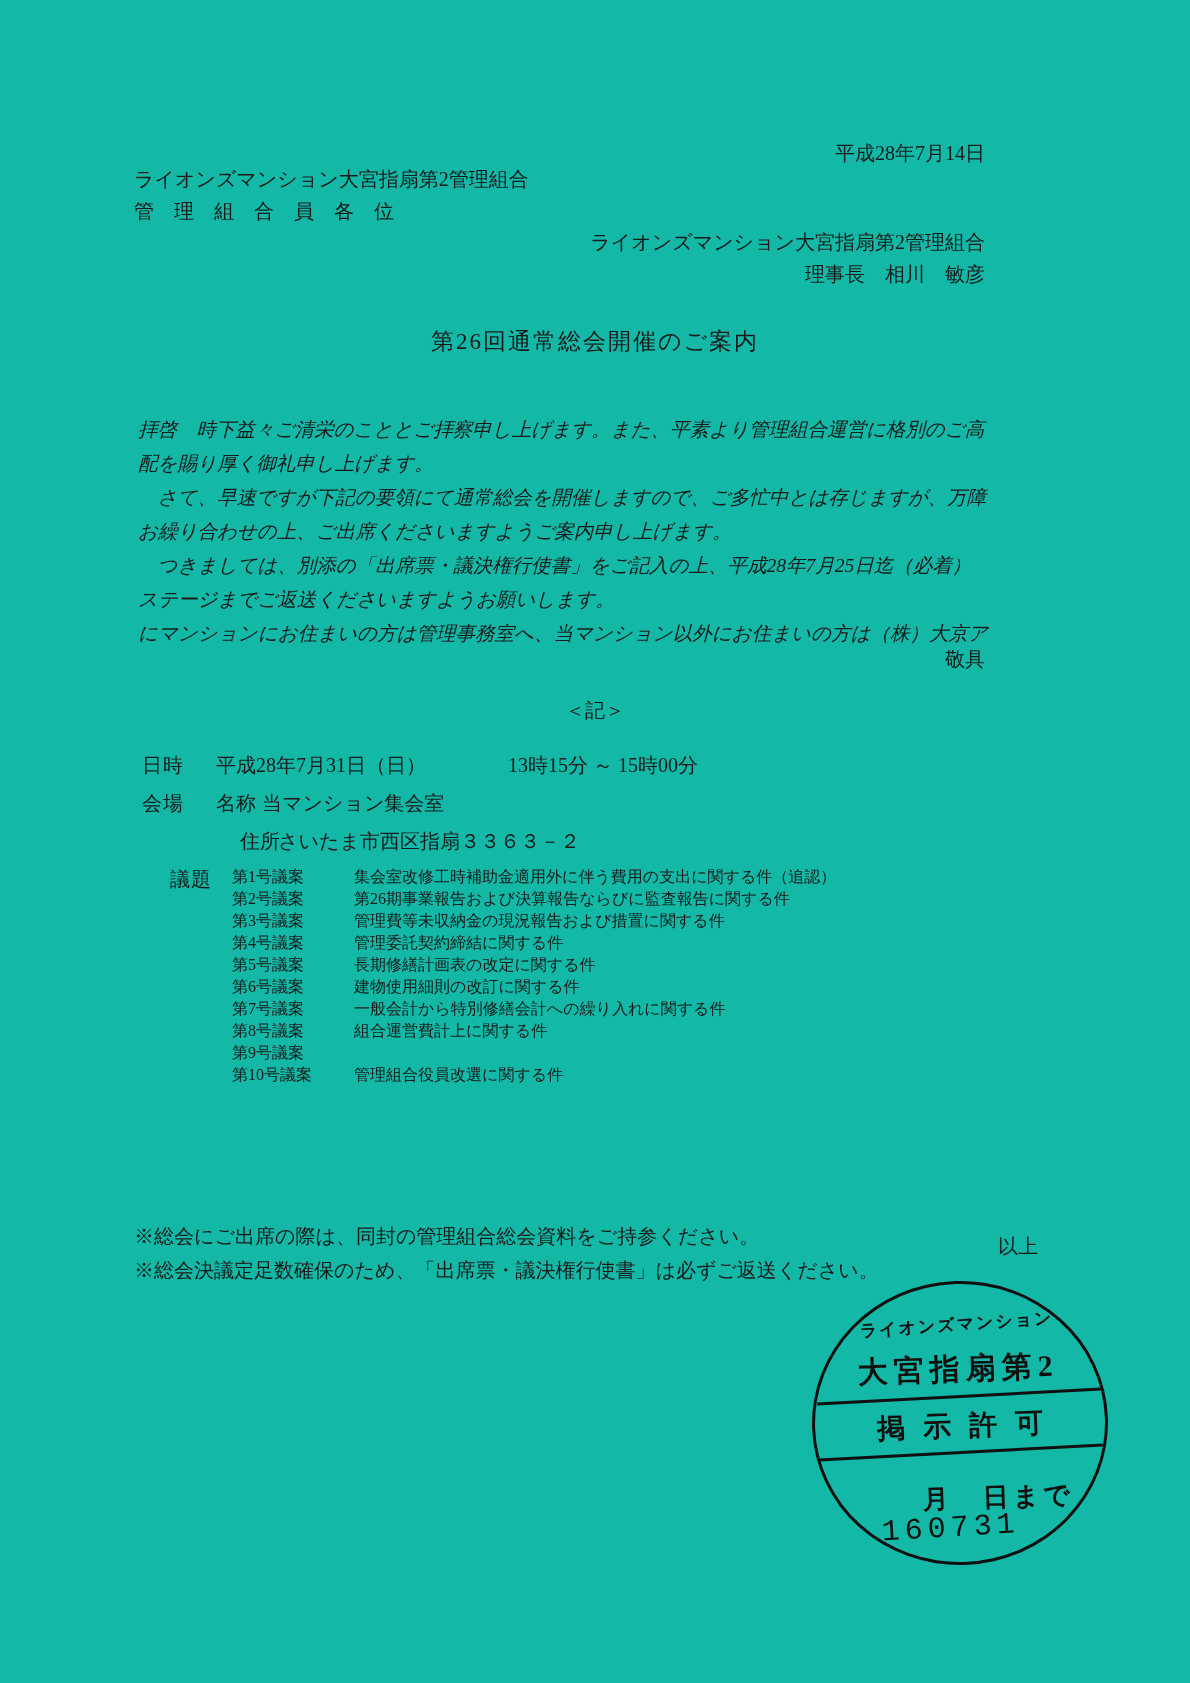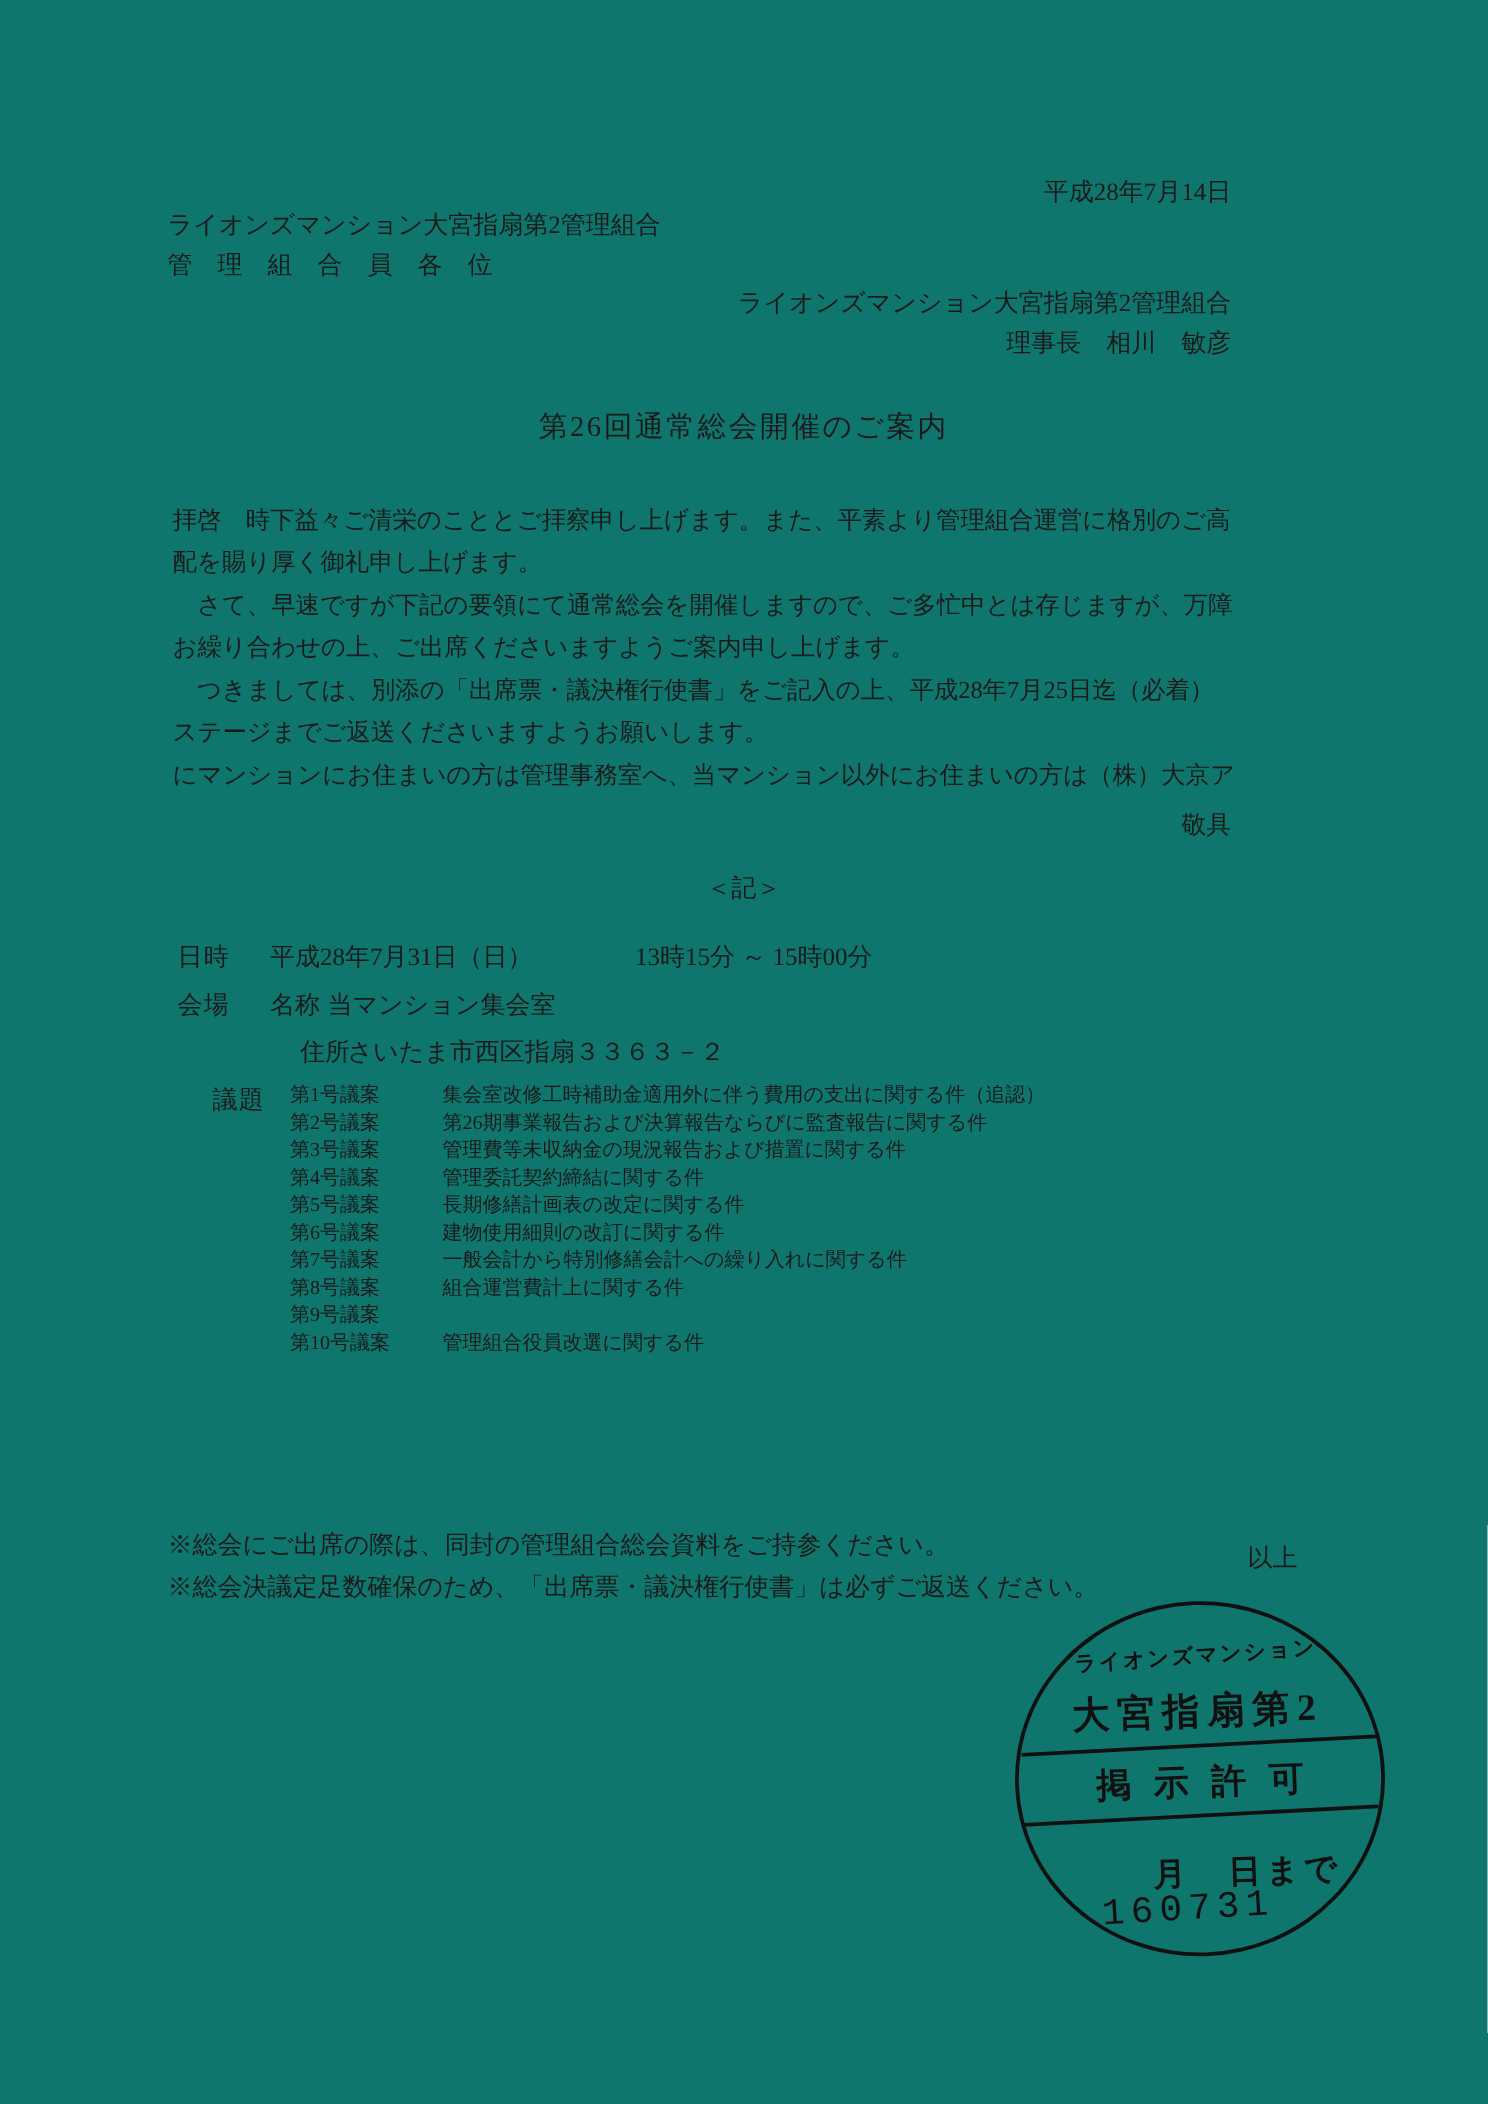--- a/index.html
+++ b/index.html
@@ -1,34 +1,34 @@
 <!DOCTYPE html>
 <html><head>
 <meta charset="utf-8">
 <style>
   html,body{margin:0;padding:0;background:#e8e8e8;}
   .page{
     position:relative;
     width:1190px;height:1683px;
     margin:0 auto;
-    background:#0f766e;
+    background:#14b8a6;
     color:#1a1a1a;
     font-family:"Liberation Serif","DejaVu Serif",serif;
     overflow:hidden;
   }
   .abs{position:absolute;white-space:nowrap;}
   .fs20{font-size:20px;}
 
   .doc-title{
     left:0;width:100%;text-align:center;
     top:326px;font-size:23px;letter-spacing:2px;font-weight:400;
   }
   .body-block{
-    left:138px;top:400px;width:900px;
-    font-size:19.5px;line-height:34px;
+    left:138px;top:413px;width:900px;
+    font-size:19.5px;line-height:34px;font-style:italic;
   }
   .body-block div{white-space:nowrap;}
 
   .detail-label{letter-spacing:1px;}
 
   .agenda-block{
     left:232px;top:866px;width:800px;
     font-size:16px;line-height:22px;
   }
   .agenda-row{display:flex;}

